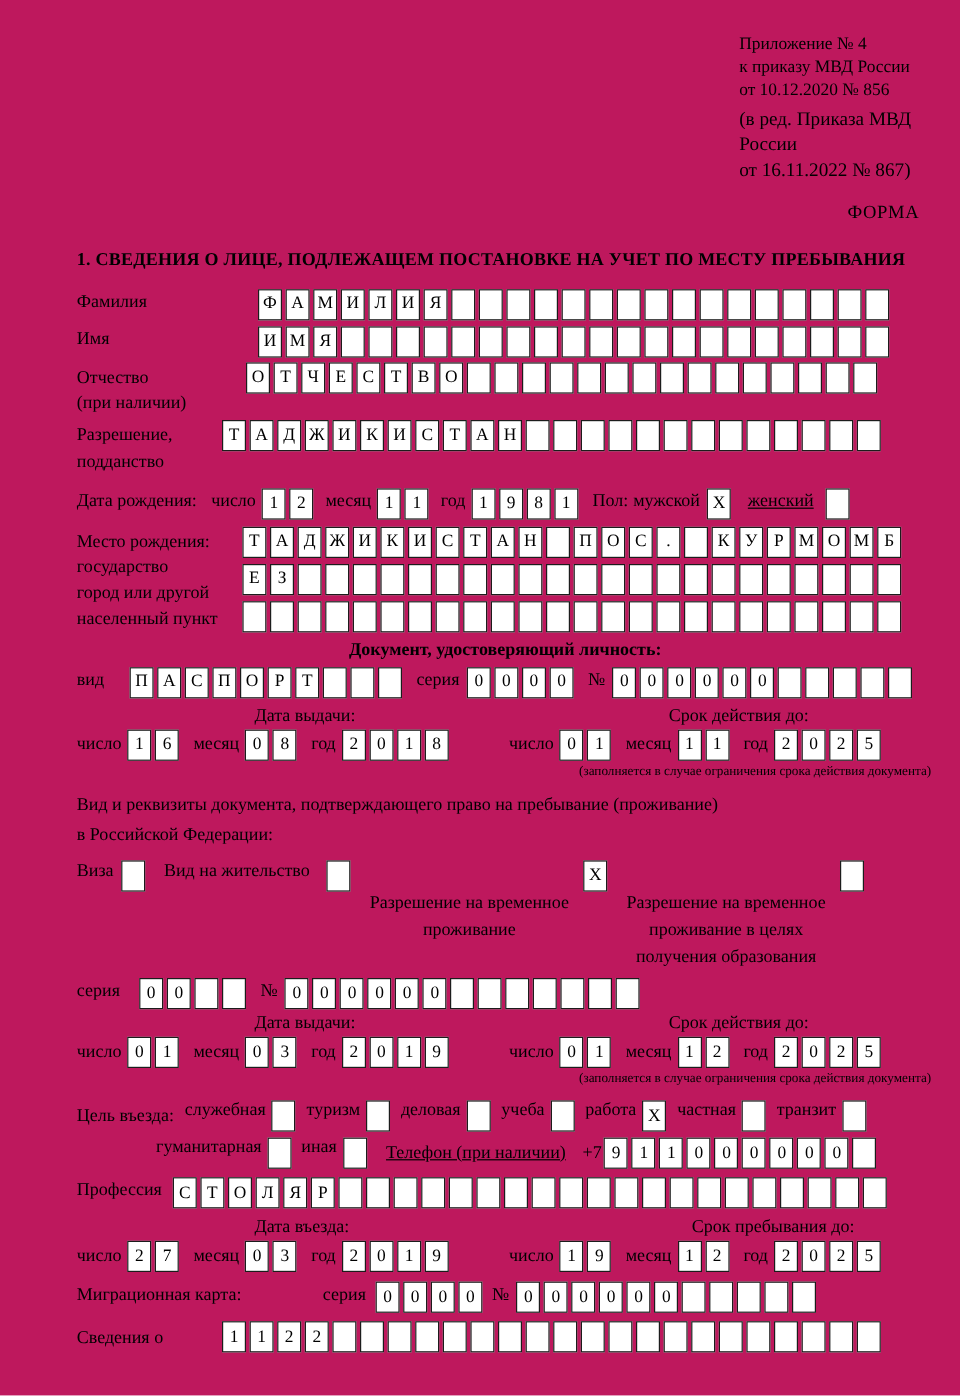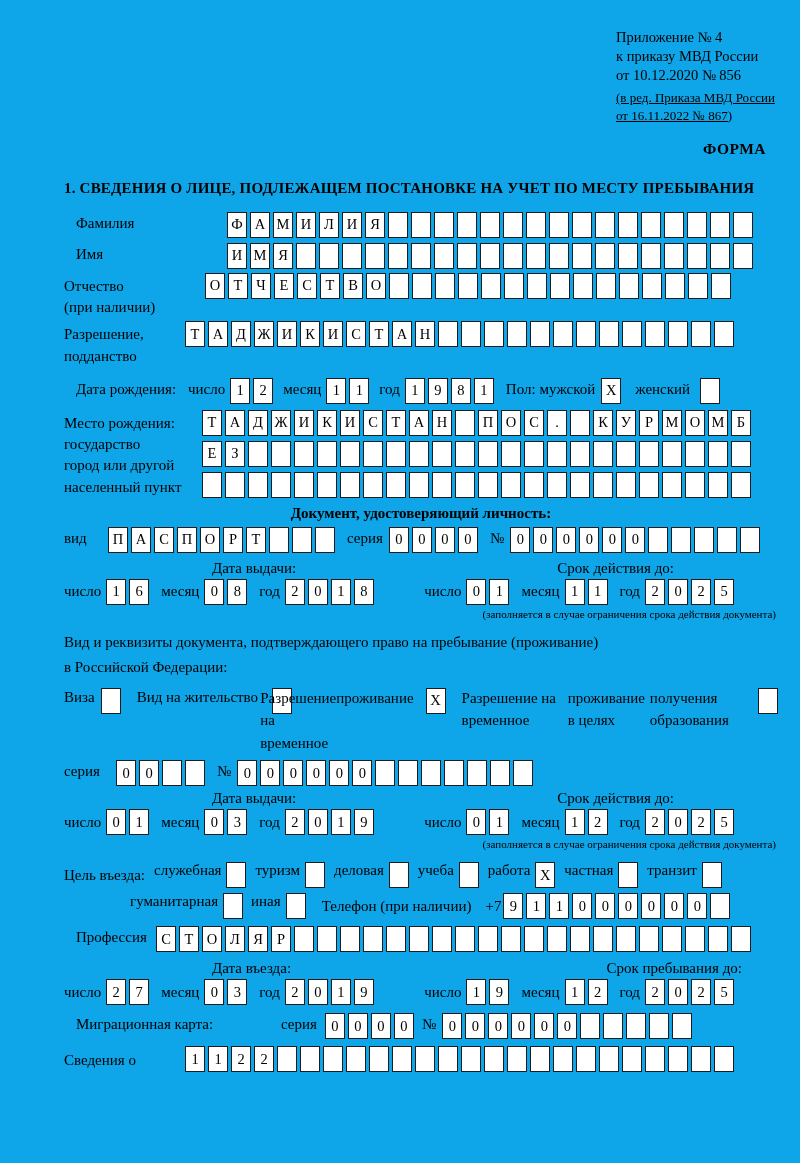--- a/index.html
+++ b/index.html
@@ -1,62 +1,62 @@
 <!DOCTYPE html>
 <html><head>
 <meta charset="utf-8">
 <style>
   html,body{margin:0;padding:0;background:#fff;}
   .page{
-    width:800px;height:1163px;box-sizing:border-box;background:#0ea5e9;color:#000;
+    width:800px;height:1163px;box-sizing:border-box;background:#be185d;color:#000;
     font-family:"Liberation Serif","DejaVu Serif",serif;font-size:15px;
     padding:28px 22px 0 64px;overflow:hidden;position:relative;
   }
   
   .appendix{margin-left:552px;line-height:1.32;font-size:14.5px;}
-  .appendix .small{font-size:13px;text-decoration:underline;}
+  .appendix .small{font-size:16px;}
   .appendix .gap{margin-top:4px;}
-  .forma{font-weight:bold;text-align:right;margin-top:16px;margin-right:12px;font-size:15.5px;letter-spacing:.5px;}
+  .forma{font-weight:normal;text-align:right;margin-top:16px;margin-right:12px;font-size:15.5px;letter-spacing:.5px;}
   
   .title{text-align:center;font-weight:bold;font-size:15.5px;line-height:1.55;margin-top:20px;}
   .blank-line{display:inline-block;width:56px;border-bottom:2px solid #333;margin-left:10px;vertical-align:baseline;}
   .sec-head{font-weight:bold;font-size:15px;margin-top:22px;letter-spacing:.2px;}
   
   .boxrow{display:inline-flex;gap:3px;align-items:center;flex:0 0 auto;}
   .cell{
     display:inline-flex;align-items:center;justify-content:center;
     width:20px;height:26px;border:1.5px solid #1c1c1c;box-sizing:border-box;
     font-size:14.5px;background:#fff;flex:0 0 auto;
   }
   
   .frow{display:flex;align-items:flex-start;margin-top:5px;}
-  .lbl{flex:0 0 auto;padding-top:3px;margin-left:12px;}
+  .lbl{flex:0 0 auto;padding-top:3px;}
   .lbl2{flex:0 0 auto;display:flex;flex-direction:column;line-height:1.45;padding-top:3px;}
   .dlbl{padding-top:3px;flex:0 0 auto;}
   .ml6{margin-left:6px;} .ml8{margin-left:8px;} .ml10{margin-left:10px;}
-  .ml12{margin-left:12px;} .ml14{margin-left:14px;} .ml16{margin-left:16px;}
+  .ml12{margin-left:12px;} .ml14{margin-left:14px;text-decoration:underline;} .ml16{margin-left:16px;}
   .mr5{margin-right:5px;}
   
   .doc-head{font-weight:bold;text-align:center;margin-top:7px;font-size:15px;}
   
   .date-heads{display:flex;margin-top:7px;}
   .dh-left{margin-left:148px;}
   .dh-right{margin-left:auto;margin-right:104px;}
   .date-row{display:flex;align-items:center;margin-top:2px;}
   .dgroup{display:inline-flex;align-items:center;}
   .dgroup .dlbl{margin-right:5px;padding-top:0;}
   .dgroup .boxrow{margin-right:12px;}
   .dgroup .boxrow:last-child{margin-right:0;}
   .dright{margin-left:auto;margin-right:44px;}
   .note-right{text-align:right;font-size:11px;margin-top:3px;margin-right:2px;}
   
   .intro{margin-top:10px;line-height:1.7;}
   .permit-row{display:flex;align-items:flex-start;margin-top:6px;}
   .pgroup{display:inline-flex;align-items:flex-start;}
-  .plines{display:inline-flex;flex-direction:row;text-align:left;line-height:1.5;}
+  .plines{display:inline-flex;flex-direction:column;text-align:center;line-height:1.5;margin-top:26px;}
   .permit-row .boxrow{margin-top:1px;}
   
   .goal-row{display:flex;align-items:center;margin-top:12px;gap:9px;}
   .goal-row2{display:flex;align-items:center;margin-top:5px;gap:2px;padding-left:66px;}
   .opt{display:inline-flex;align-items:flex-start;gap:5px;}
   
   .repcol{display:flex;flex-direction:column;gap:5px;}
 </style>
 </head>
 <body>
@@ -615,21 +615,21 @@
         <span class="cell"></span>
         <span class="cell"></span>
         <span class="cell"></span>
         <span class="cell"></span>
         <span class="cell"></span>
       </span>
   </div>
 
   <div class="date-heads" style="margin-top:8px">
     <span class="dh-left">Дата въезда:</span>
-    <span class="dh-right" style="margin-right:36px">Срок пребывания до:</span>
+    <span class="dh-right" style="margin-right:66px">Срок пребывания до:</span>
   </div>
   <div class="date-row">
     <span class="dgroup">
       <span class="dlbl">число</span>
       <span class="boxrow">
           <span class="cell">2</span>
           <span class="cell">7</span>
         </span>
       <span class="dlbl">месяц</span>
       <span class="boxrow">

